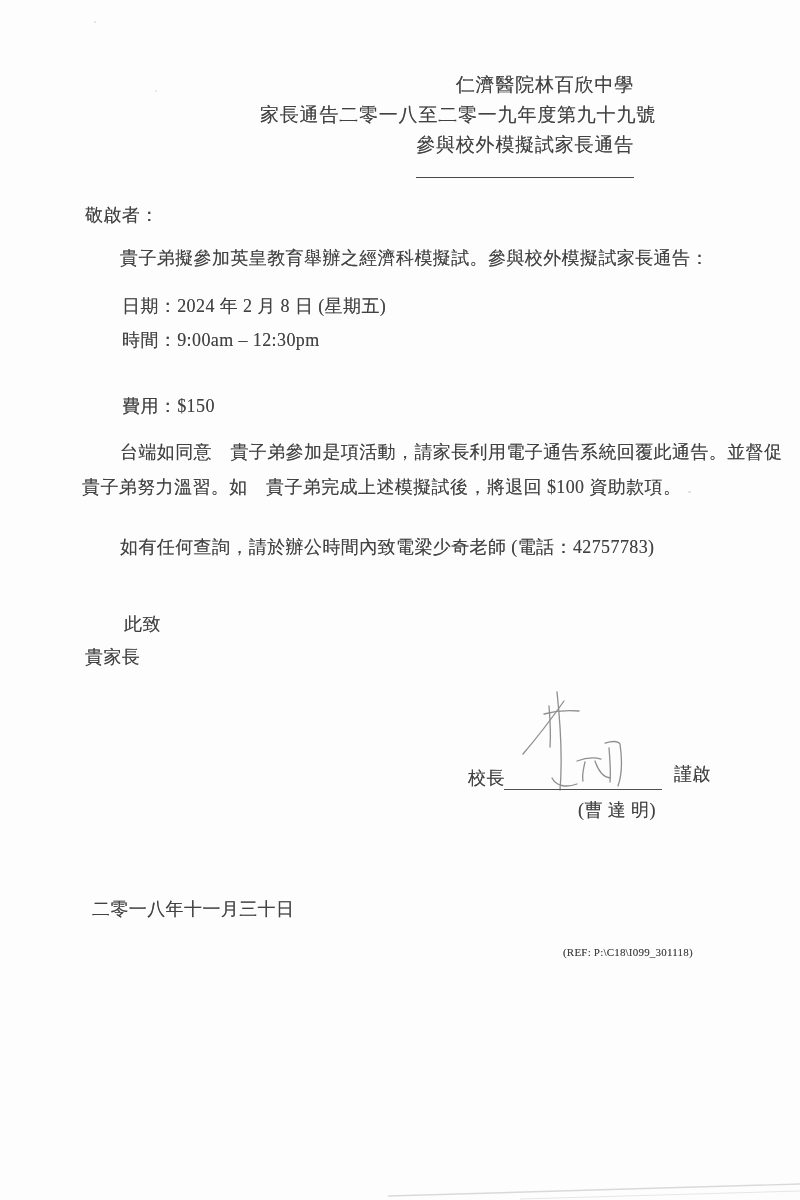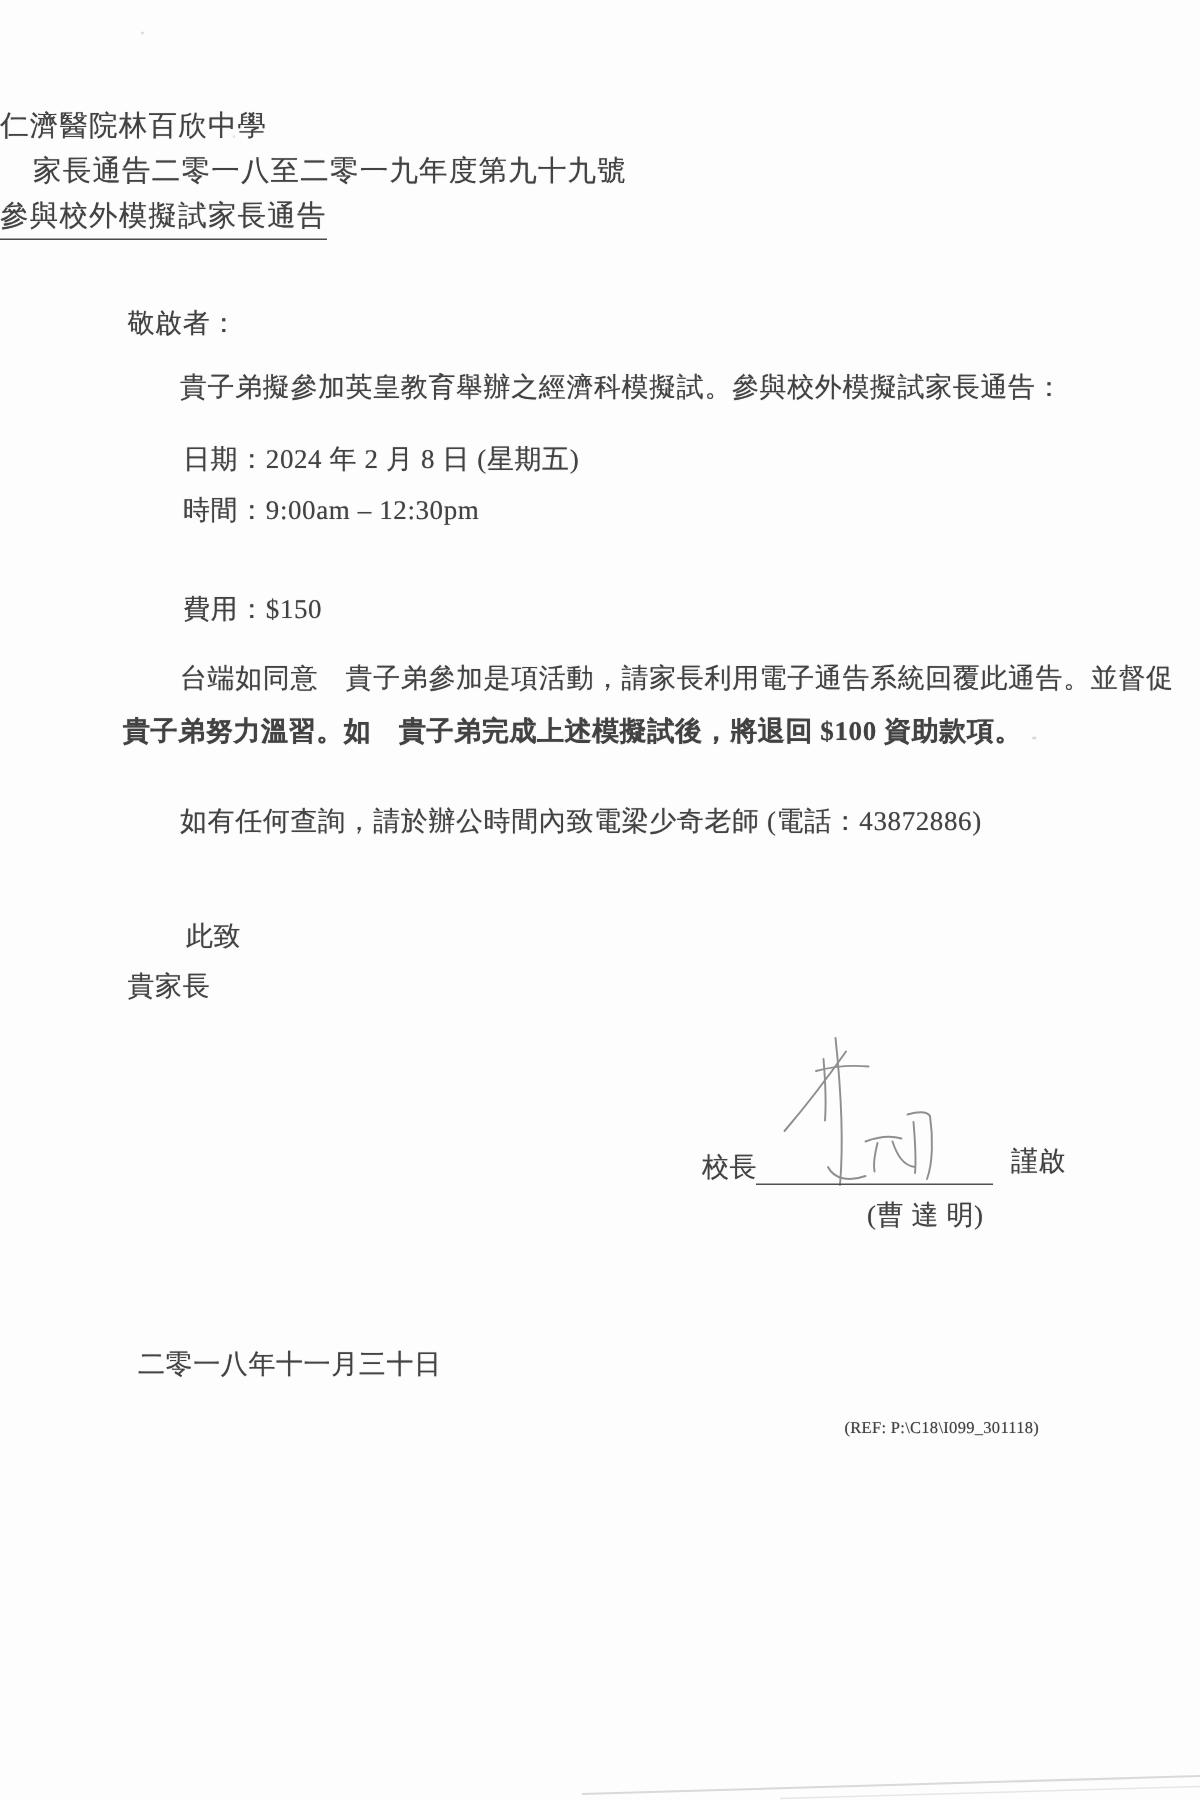--- a/index.html
+++ b/index.html
@@ -10,24 +10,24 @@
     color:#424242;
   }
   .page{position:absolute;inset:0;}
   .txt{
     position:absolute;white-space:pre;
     font-size:18px;line-height:1.25;
     color:#424242;
     text-shadow:0 0 0.6px rgba(70,70,70,0.55);
     letter-spacing:0.4px;
   }
-  .center{left:0;width:634px;text-align:left;white-space:pre;}
+  .center{left:0;width:634px;text-align:right;white-space:pre;}
   .hdr{font-size:19px;letter-spacing:0.8px;}
   .title-underline{
-    display:inline-block;border-bottom:1.2px solid #4a4a4a;padding-bottom:2px;
+    display:inline-block;border-bottom:1.2px solid #4a4a4a;padding-bottom:20px;
   }
   .sig-underline{
     position:absolute;left:504px;top:789px;width:158px;height:1.2px;
     background:#4f4f4f;
   }
   .sig-svg{position:absolute;left:505px;top:685px;}
   .edge-artifact{position:absolute;left:0;top:0;}
   .speck{position:absolute;border-radius:50%;background:#bdbdbd;}
   .ref{font-size:11px;letter-spacing:0.2px;}
 </style>
@@ -44,23 +44,23 @@
 
   <div class="txt" style="left:85px;top:204px;">敬啟者：</div>
 
   <div class="txt" style="left:120px;top:247px;">貴子弟擬參加英皇教育舉辦之經濟科模擬試。參與校外模擬試家長通告：</div>
 
   <div class="txt" style="left:122px;top:295px;">日期：2024 年 2 月 8 日 (星期五)</div>
   <div class="txt" style="left:122px;top:329px;">時間：9:00am – 12:30pm</div>
   <div class="txt" style="left:122px;top:395px;">費用：$150</div>
 
   <div class="txt" style="left:120px;top:441px;">台端如同意　貴子弟參加是項活動，請家長利用電子通告系統回覆此通告。並督促</div>
-  <div class="txt" style="left:82px;top:476px;font-weight:bold;">貴子弟努力溫習。如　貴子弟完成上述模擬試後，將退回 $100 資助款項。</div>
+  <div class="txt" style="left:82px;top:476px;">貴子弟努力溫習。如　貴子弟完成上述模擬試後，將退回 $100 資助款項。</div>
 
-  <div class="txt" style="left:120px;top:536px;">如有任何查詢，請於辦公時間內致電梁少奇老師 (電話：43872886)</div>
+  <div class="txt" style="left:120px;top:536px;">如有任何查詢，請於辦公時間內致電梁少奇老師 (電話：42757783)</div>
 
   <div class="txt" style="left:124px;top:613px;">此致</div>
   <div class="txt" style="left:85px;top:646px;">貴家長</div>
 
   <svg class="sig-svg" width="130" height="110" viewBox="0 0 130 110">
     <g fill="none" stroke="#8f8f8f" stroke-width="1.3" stroke-linecap="round">
       <path d="M52,7 C55,35 58,70 55,105"></path>
       <path d="M44,21 C45,33 46,48 45,62"></path>
       <path d="M39,29 C50,26 63,25 74,26"></path>
       <path d="M18,69 C30,55 47,33 59,16"></path>

